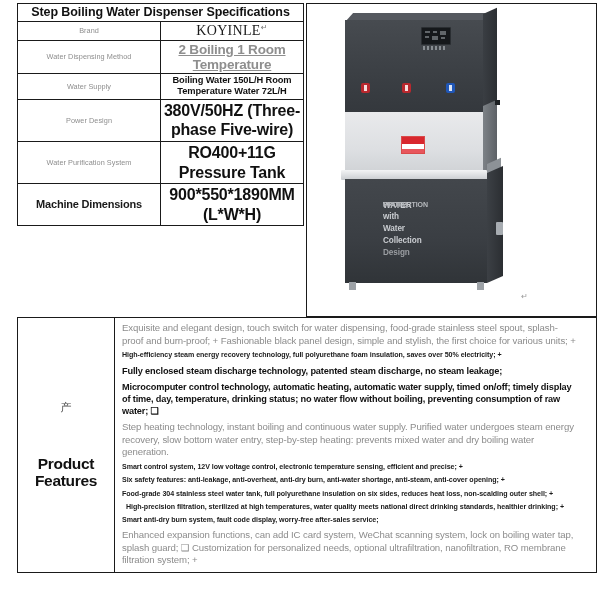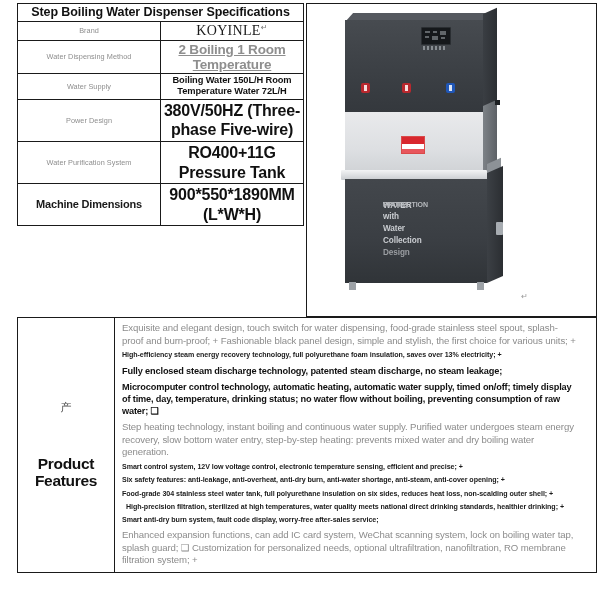--- a/index.html
+++ b/index.html
@@ -520,21 +520,21 @@
 
   <table id="features-table">
     <tbody>
       <tr>
         <td class="feat-label-cell">
           <div class="feat-cjk">产</div>
           <div class="feat-title">Product Features</div>
         </td>
         <td class="feat-body-cell">
           <p class="feat-p fp-grey-lg">Exquisite and elegant design, touch switch for water dispensing, food-grade stainless steel spout, splash-proof and burn-proof; + Fashionable black panel design, simple and stylish, the first choice for various units; +</p>
-          <p class="feat-p fp-black-xs">High-efficiency steam energy recovery technology, full polyurethane foam insulation, saves over 13% electricity; +</p>
+          <p class="feat-p fp-black-xs">High-efficiency steam energy recovery technology, full polyurethane foam insulation, saves over 50% electricity; +</p>
           <p class="feat-p fp-black-md">Fully enclosed steam discharge technology, patented steam discharge, no steam leakage;</p>
           <p class="feat-p fp-black-md">Microcomputer control technology, automatic heating, automatic water supply, timed on/off; timely display of time, day, temperature, drinking status; no water flow without boiling, preventing consumption of raw water; ❑</p>
           <p class="feat-p fp-grey-lg">Step heating technology, instant boiling and continuous water supply. Purified water undergoes steam energy recovery, slow bottom water entry, step-by-step heating: prevents mixed water and dry boiling water generation.</p>
           <p class="feat-p fp-black-xs">Smart control system, 12V low voltage control, electronic temperature sensing, efficient and precise; +</p>
           <p class="feat-p fp-black-xs">Six safety features: anti-leakage, anti-overheat, anti-dry burn, anti-water shortage, anti-steam, anti-cover opening; +</p>
           <p class="feat-p fp-black-xs">Food-grade 304 stainless steel water tank, full polyurethane insulation on six sides, reduces heat loss, non-scalding outer shell; +</p>
           <p class="feat-p fp-black-xs fp-indent">High-precision filtration, sterilized at high temperatures, water quality meets national direct drinking standards, healthier drinking; +</p>
           <p class="feat-p fp-black-xs">Smart anti-dry burn system, fault code display, worry-free after-sales service;</p>
           <p class="feat-p fp-grey-lg">Enhanced expansion functions, can add IC card system, WeChat scanning system, lock on boiling water tap, splash guard; ❑ Customization for personalized needs, optional ultrafiltration, nanofiltration, RO membrane filtration system; +</p>
         </td>

